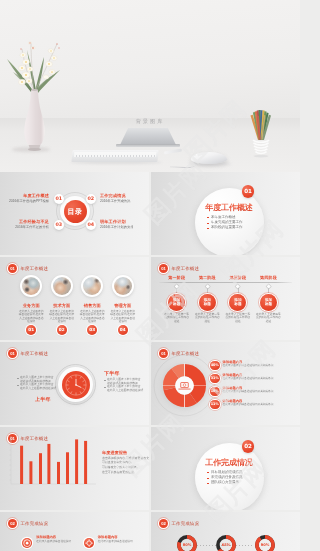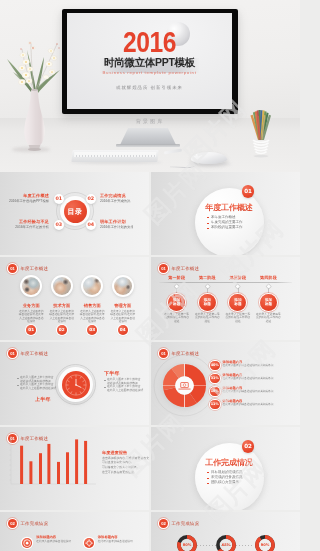--- a/index.html
+++ b/index.html
@@ -341,30 +341,20 @@
 
     <div class="kbd-sh"></div>
     <div class="kbd">
         <div class="kbd-keys"></div>
       </div>
     <div class="pen"></div>
     <div class="cable"></div>
     <div class="mouse-sh"></div>
     <div class="mouse"></div>
 
-    <div class="mon">
-      <div class="mon-screen">
-        <div class="sc-glow"></div>
-        <div class="sc-year">2016</div>
-        <div class="sc-bar"></div>
-        <div class="sc-title">时尚微立体PPT模板</div>
-        <div class="sc-sub">Business report template powerpoint</div>
-        <div class="sc-tag">成就辉煌品质  创新引领未来</div>
-      </div>
-    </div>
     <div class="mon-wm">背景图库</div>
     <div class="mon-stand"></div>
     <div class="mon-base"></div>
   </div>
 
   <div class="grid">
 
     <div class="slide" style="left:0;top:0">
       <div class="toc-halo"></div>
       <div class="toc-ring"></div>

